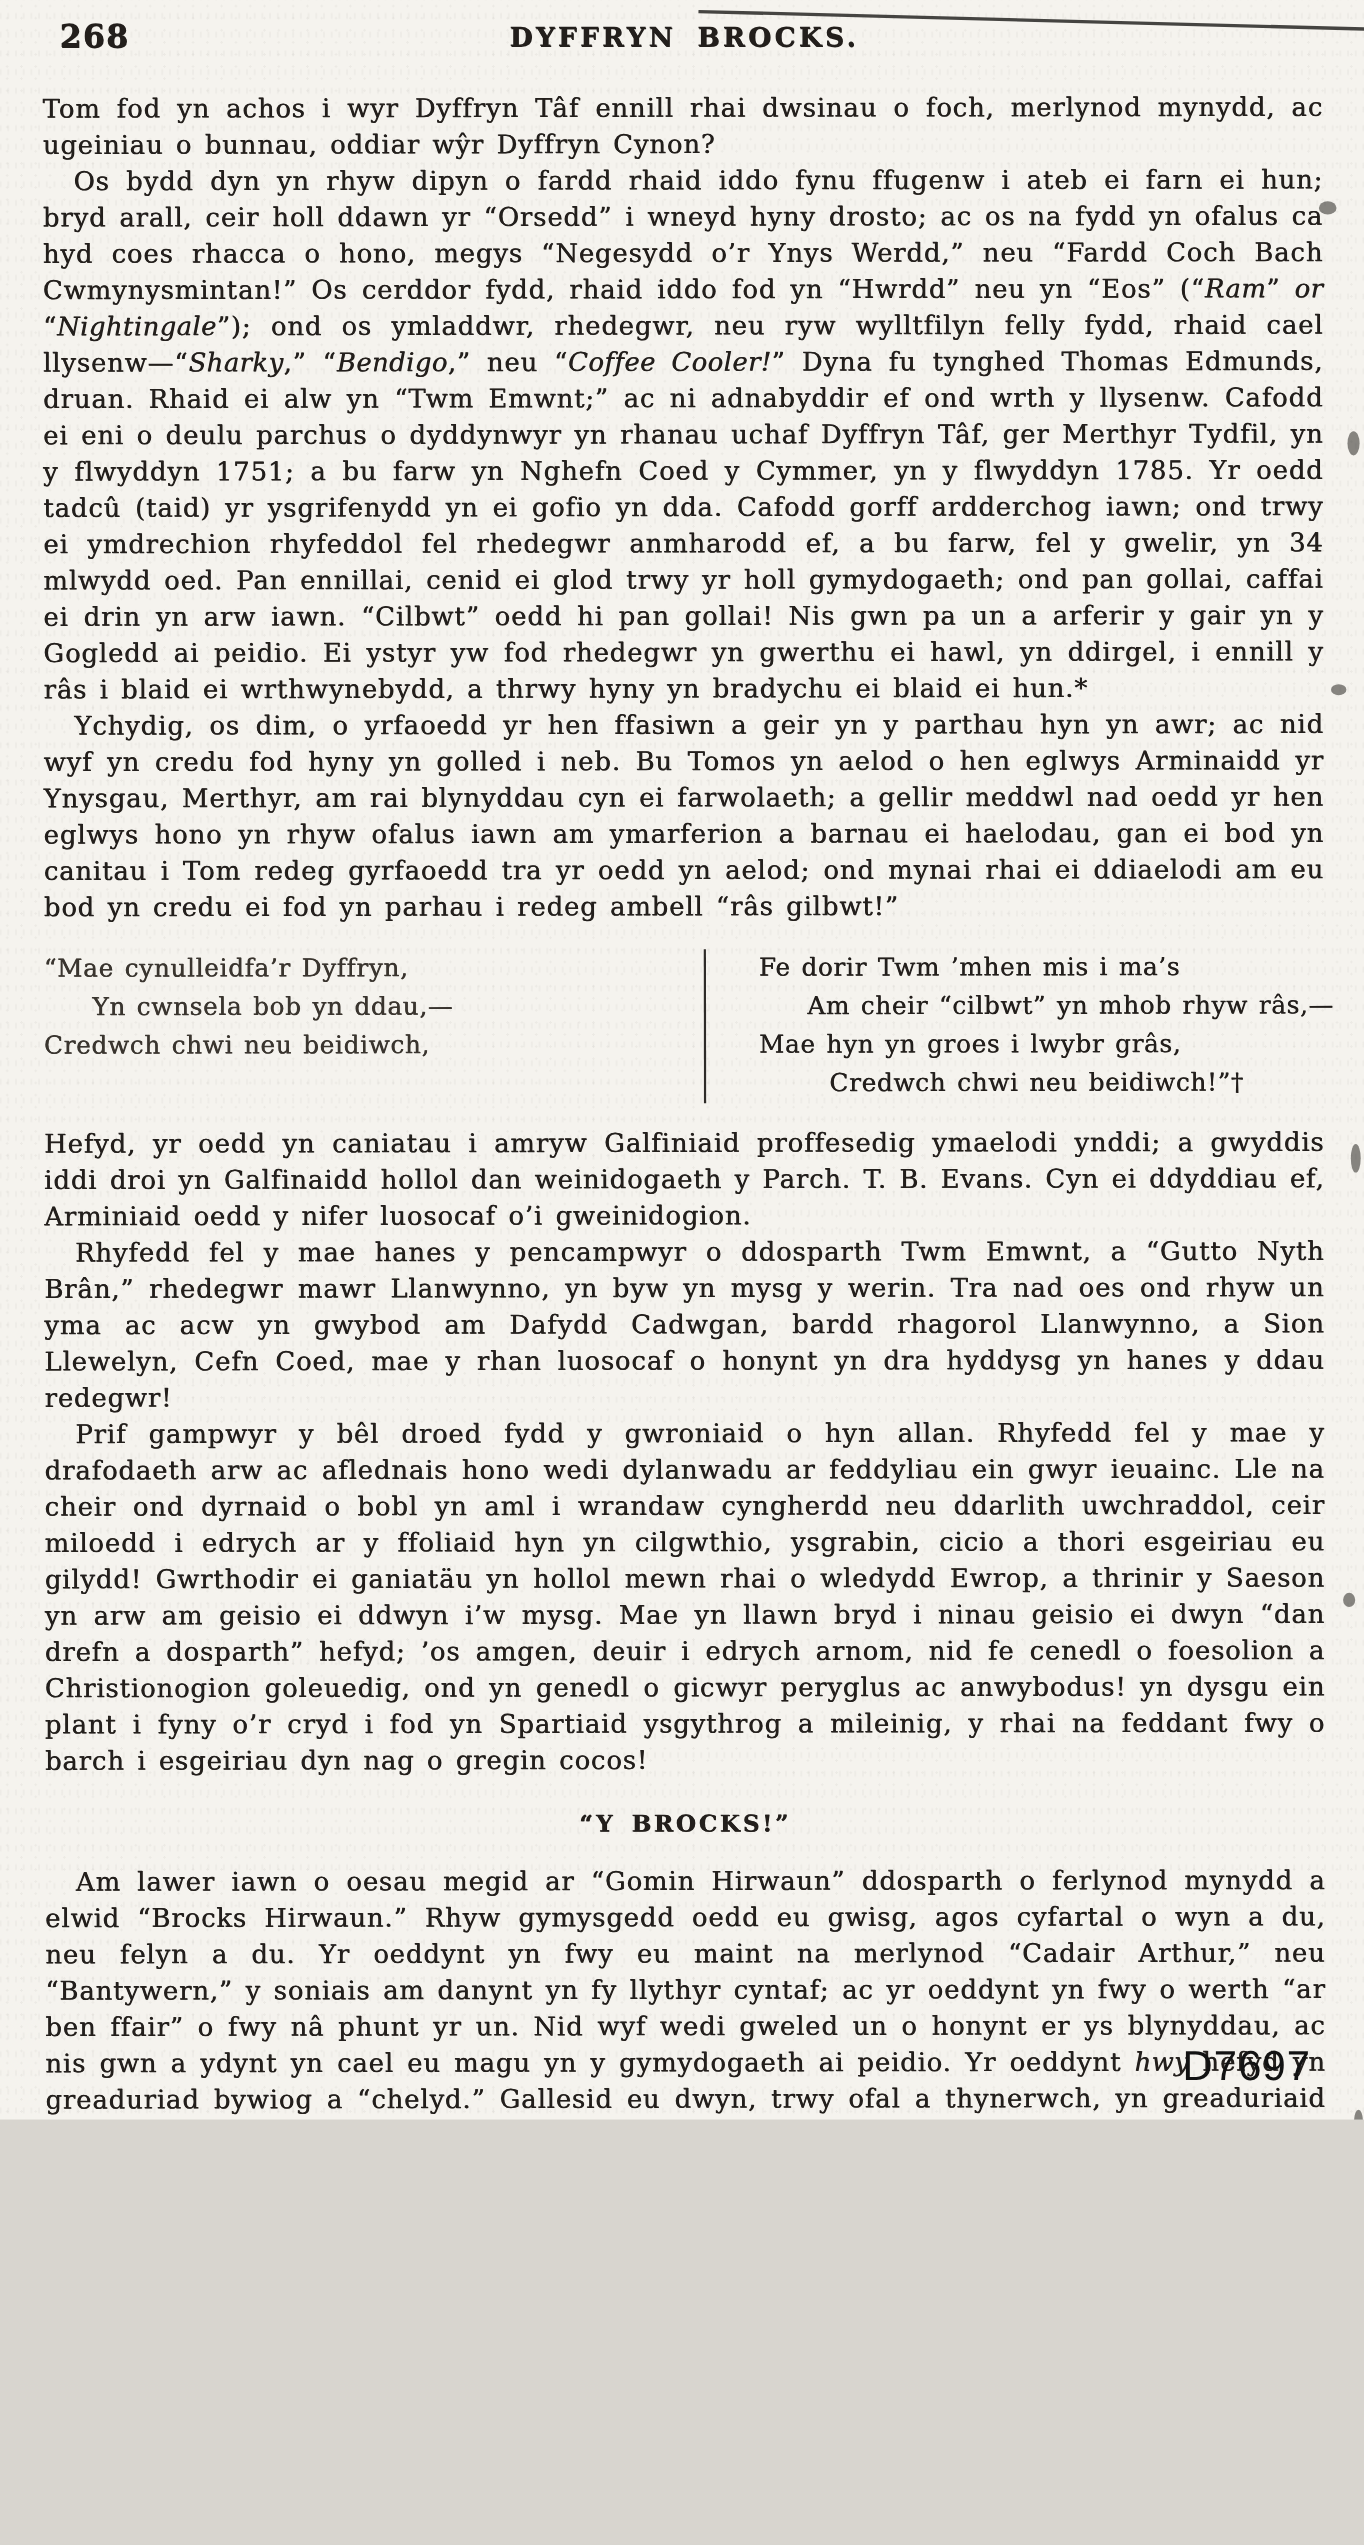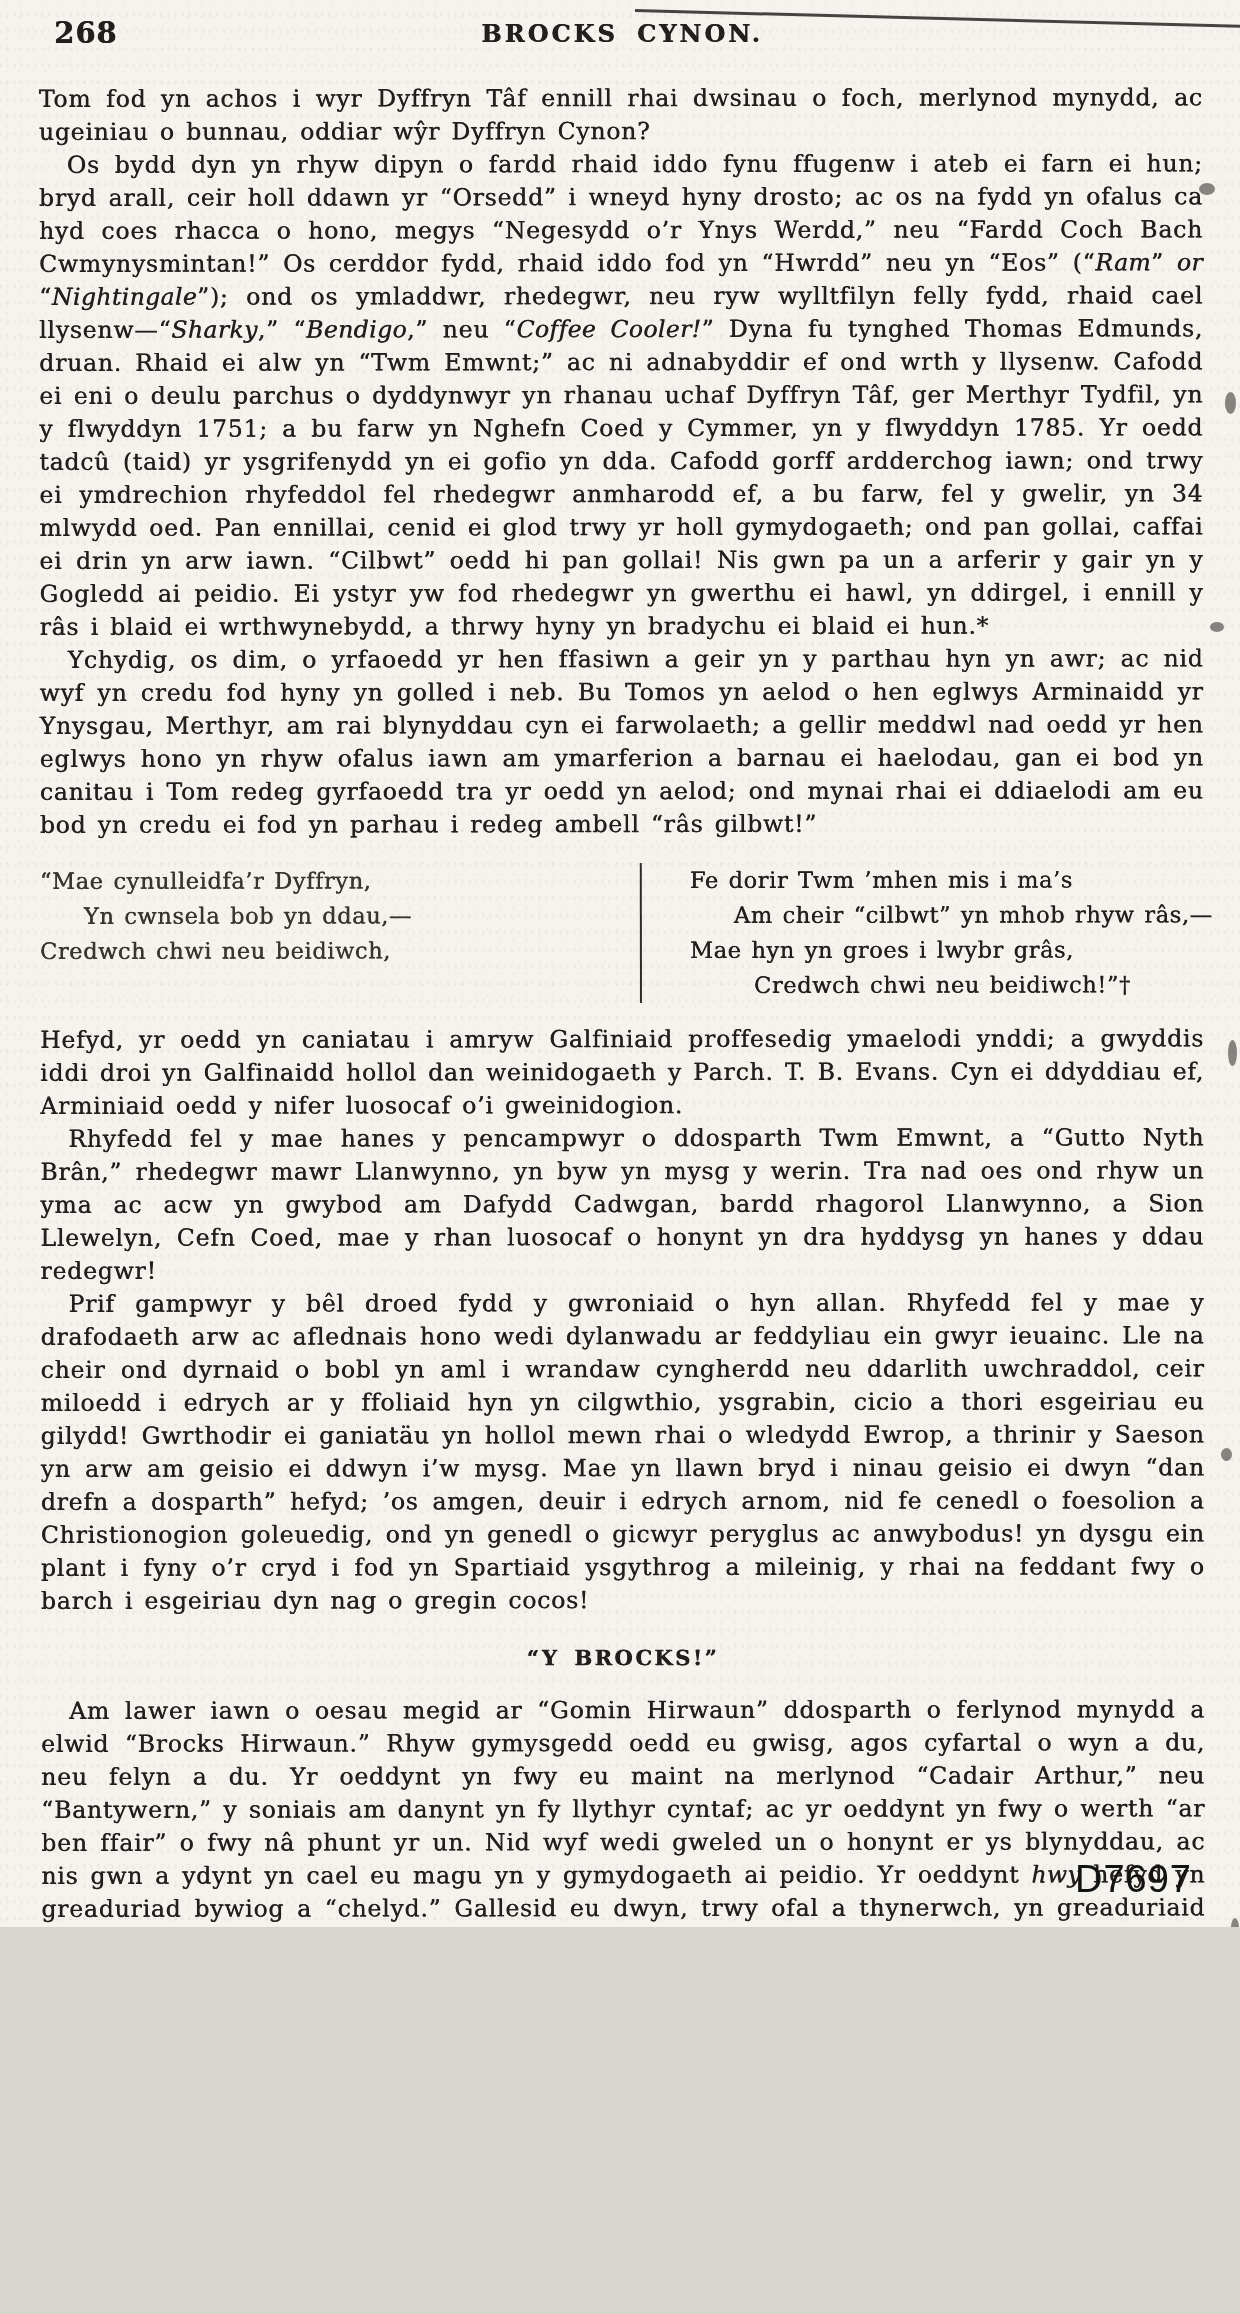--- a/index.html
+++ b/index.html
@@ -86,21 +86,21 @@
   .sp6{left:1231px;top:1918px;width:8px;height:20px;}
   .sp7{left:1196px;top:2182px;width:30px;height:38px;opacity:0.38;filter:blur(1px);border-radius:40% 60% 55% 45%;}
 </style>
 </head>
 <body>
 
 <div class="page">
 
   <header class="pagehead">
     <span class="pagenum">268</span>
-    <span class="runtitle">BROCKS CYNON.</span>
+    <span class="runtitle">DYFFRYN BROCKS.</span>
   </header>
 
   <main class="bodytext">
     <p>Tom fod yn achos i wyr Dyffryn Tâf ennill rhai dwsinau o foch, merlynod mynydd, ac ugeiniau o bunnau, oddiar wŷr Dyffryn Cynon?</p>
     <p class="indent">Os bydd dyn yn rhyw dipyn o fardd rhaid iddo fynu ffugenw i ateb ei farn ei hun; bryd arall, ceir holl ddawn yr “Orsedd” i wneyd hyny drosto; ac os na fydd yn ofalus ca hyd coes rhacca o hono, megys “Negesydd o’r Ynys Werdd,” neu “Fardd Coch Bach Cwmynysmintan!”  Os cerddor fydd, rhaid iddo fod yn “Hwrdd” neu yn “Eos” (“<i>Ram</i>” <i>or</i> “<i>Nightingale</i>”); ond os ymladdwr, rhedegwr, neu ryw wylltfilyn felly fydd, rhaid cael llysenw—“<i>Sharky</i>,” “<i>Bendigo</i>,” neu “<i>Coffee Cooler!</i>”  Dyna fu tynghed Thomas Edmunds, druan.  Rhaid ei alw yn “Twm Emwnt;” ac ni adnabyddir ef ond wrth y llysenw.  Cafodd ei eni o deulu parchus o dyddynwyr yn rhanau uchaf Dyffryn Tâf, ger Merthyr Tydfil, yn y flwyddyn 1751; a bu farw yn Nghefn Coed y Cymmer, yn y flwyddyn 1785.  Yr oedd tadcû (taid) yr ysgrifenydd yn ei gofio yn dda.  Cafodd gorff ardderchog iawn; ond trwy ei ymdrechion rhyfeddol fel rhedegwr anmharodd ef, a bu farw, fel y gwelir, yn 34 mlwydd oed.  Pan ennillai, cenid ei glod trwy yr holl gymydogaeth; ond pan gollai, caffai ei drin yn arw iawn.  “Cilbwt” oedd hi pan gollai!  Nis gwn pa un a arferir y gair yn y Gogledd ai peidio.  Ei ystyr yw fod rhedegwr yn gwerthu ei hawl, yn ddirgel, i ennill y râs i blaid ei wrthwynebydd, a thrwy hyny yn bradychu ei blaid ei hun.*</p>
     <p class="indent">Ychydig, os dim, o yrfaoedd yr hen ffasiwn a geir yn y parthau hyn yn awr; ac nid wyf yn credu fod hyny yn golled i neb.  Bu Tomos yn aelod o hen eglwys Arminaidd yr Ynysgau, Merthyr, am rai blynyddau cyn ei farwolaeth; a gellir meddwl nad oedd yr hen eglwys hono yn rhyw ofalus iawn am ymarferion a barnau ei haelodau, gan ei bod yn canitau i Tom redeg gyrfaoedd tra yr oedd yn aelod; ond mynai rhai ei ddiaelodi am eu bod yn credu ei fod yn parhau i redeg ambell “râs gilbwt!”</p>
 
     <div class="verse">
       <div class="vcol vcol-left">
         <div class="vline">“Mae cynulleidfa’r Dyffryn,</div>

